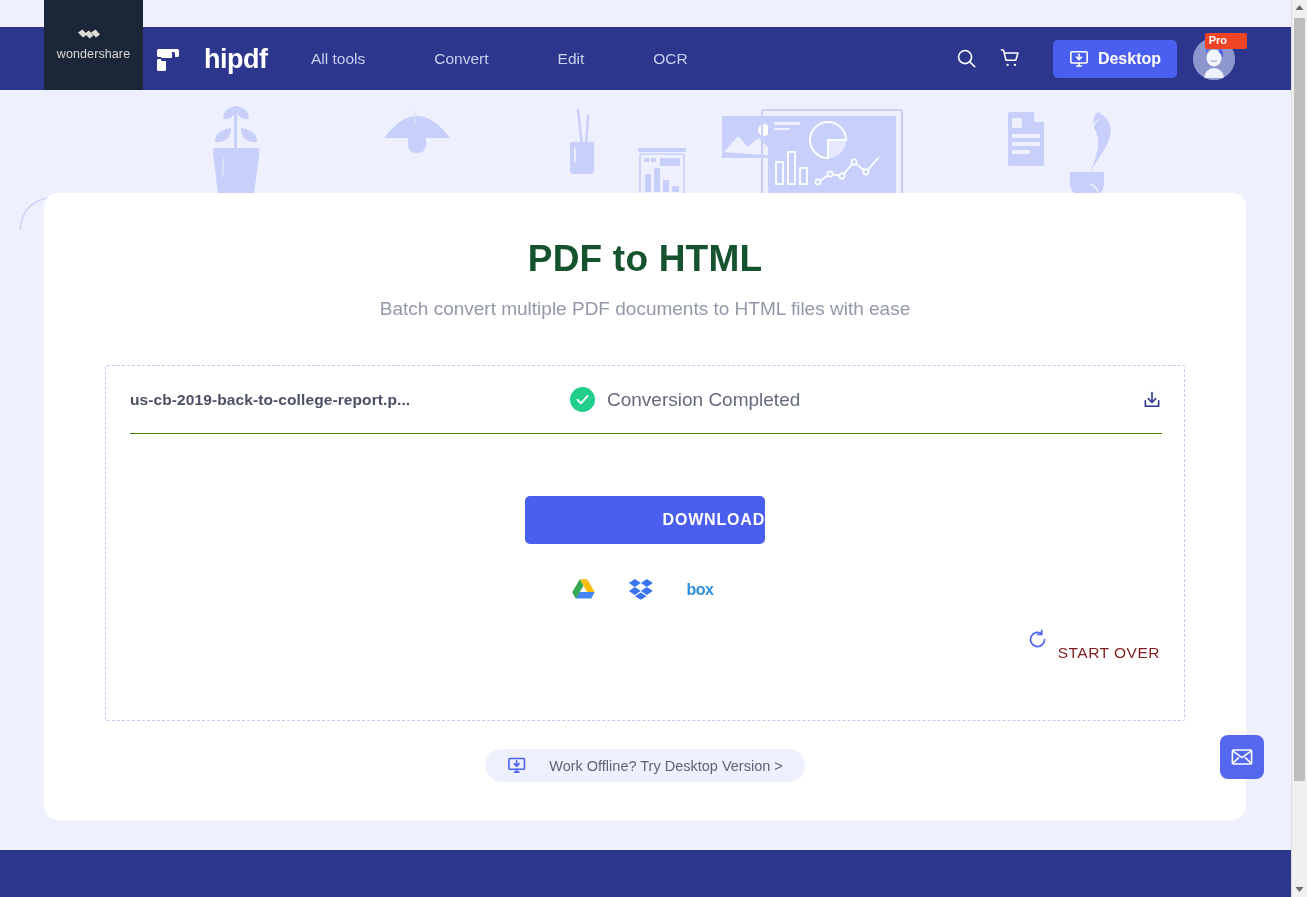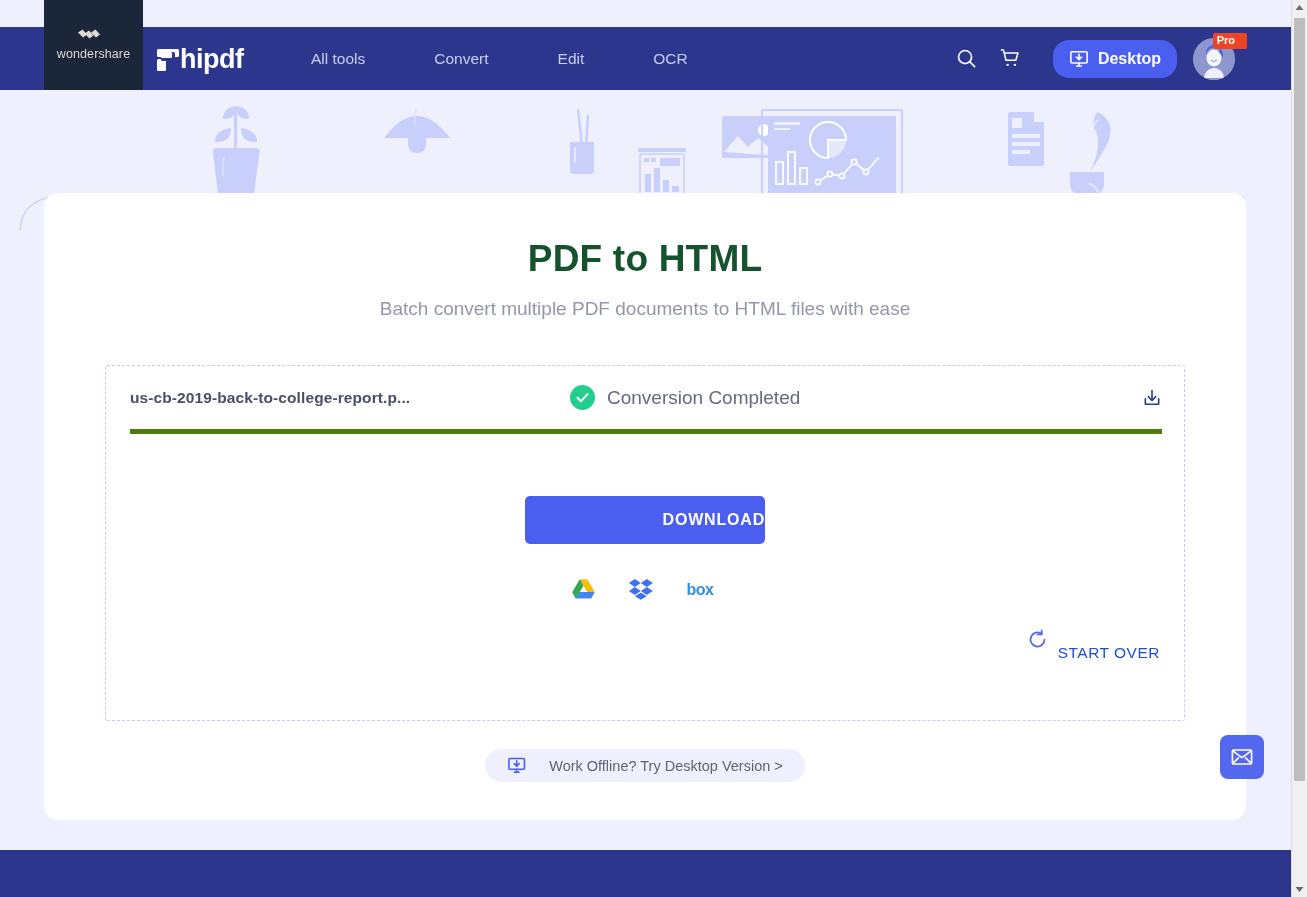--- a/index.html
+++ b/index.html
@@ -61,21 +61,21 @@
     font-size: 12.5px;
     letter-spacing: .1px;
     white-space: nowrap;
   }
 
   .hipdf-logo {
     position: absolute;
     left: 156px; top: 46px;
     display: flex;
     align-items: center;
-    gap: 0;
+    gap: 24px;
   }
   .hipdf-mark { width: 24px; height: 24px; }
   .hipdf-text {
     color: #ffffff;
     font-size: 27px;
     font-weight: 700;
     letter-spacing: -0.5px;
     line-height: 1;
   }
 
@@ -107,21 +107,21 @@
   .hdr-icon {
     width: 44px; height: 44px;
     display: flex;
     align-items: center;
     justify-content: center;
     cursor: pointer;
   }
   .desktop-btn {
     margin-left: 20px;
     background: #4a5ef0;
-    border-radius: 16px;
+    border-radius: 5px;
     height: 38px;
     padding: 0 16px;
     display: flex;
     align-items: center;
     gap: 9px;
     cursor: pointer;
   }
   .desktop-btn span {
     color: #fff;
     font-size: 16px;
@@ -141,21 +141,21 @@
     position: relative;
   }
   .pro-badge {
     position: absolute;
     right: -12px; top: -5px;
     background: #ef4326;
     color: #fff;
     font-size: 11px;
     font-weight: 700;
     line-height: 1;
-    padding: 2px 12px 3px 4px;
+    padding: 2px 20px 3px 4px;
     border-radius: 2px;
   }
 
   
   .hero-illu {
     position: absolute;
     left: 0; top: 90px;
     width: 1291px; height: 140px;
     overflow: hidden;
     pointer-events: none;
@@ -193,21 +193,21 @@
     border: 1px dashed #c3cbf0;
     border-radius: 2px;
   }
 
   .file-row {
     position: absolute;
     left: 24px; top: 0;
     width: 1032px; height: 68px;
     display: flex;
     align-items: center;
-    border-bottom: 5px solid #4d7c0f;
+    border-bottom: 1px solid #4d7c0f;
   }
   .file-name {
     color: #4b5064;
     font-size: 15.5px;
     font-weight: 700;
     letter-spacing: .1px;
     width: 440px;
     overflow: hidden;
     white-space: nowrap;
   }
@@ -264,21 +264,21 @@
 
   .start-over {
     position: absolute;
     right: 24px; top: 250px;
     display: flex;
     align-items: center;
     gap: 10px;
     cursor: pointer;
   }
   .start-over span {
-    color: #1d4ed8;
+    color: #7f1d1d;
     font-size: 15.5px;
     letter-spacing: .5px;
     margin-top: 28px;
   }
 
   .offline-pill {
     position: absolute;
     left: 50%;
     transform: translateX(-50%);
     top: 556px;

